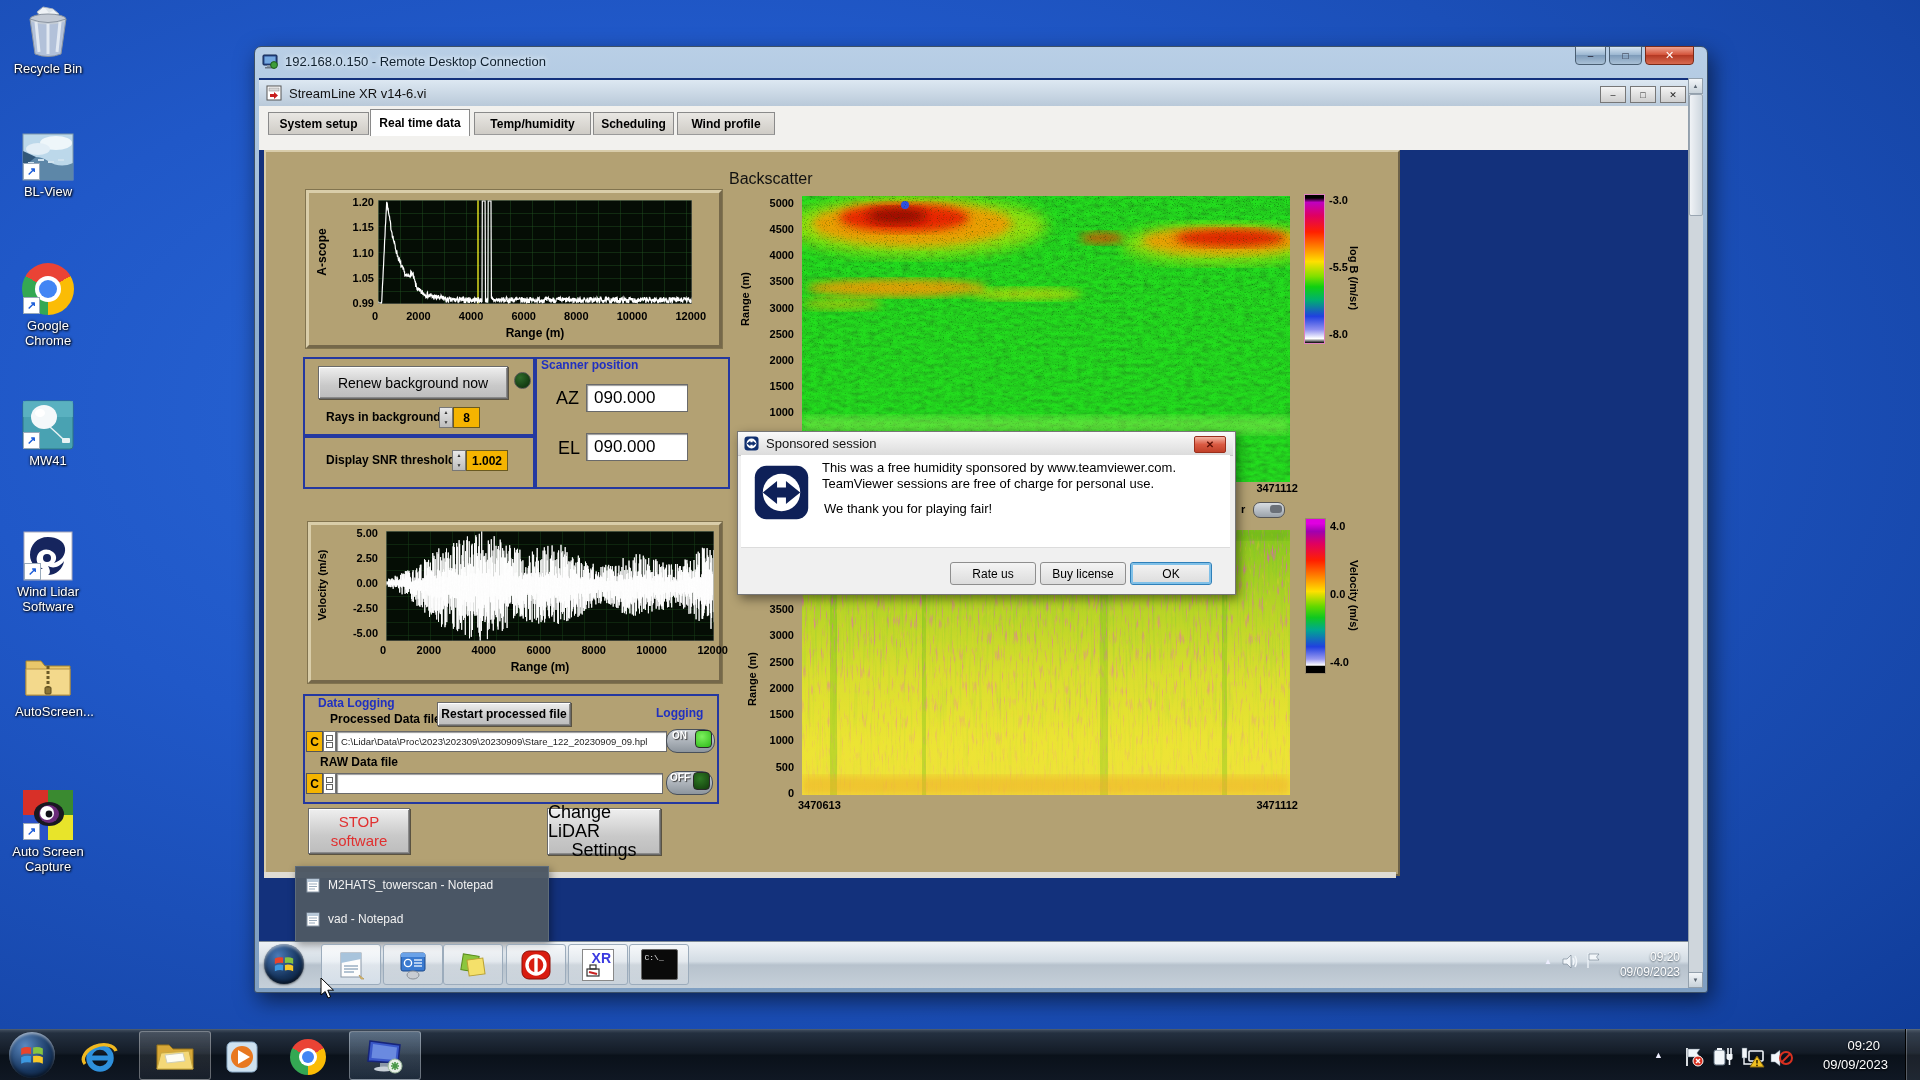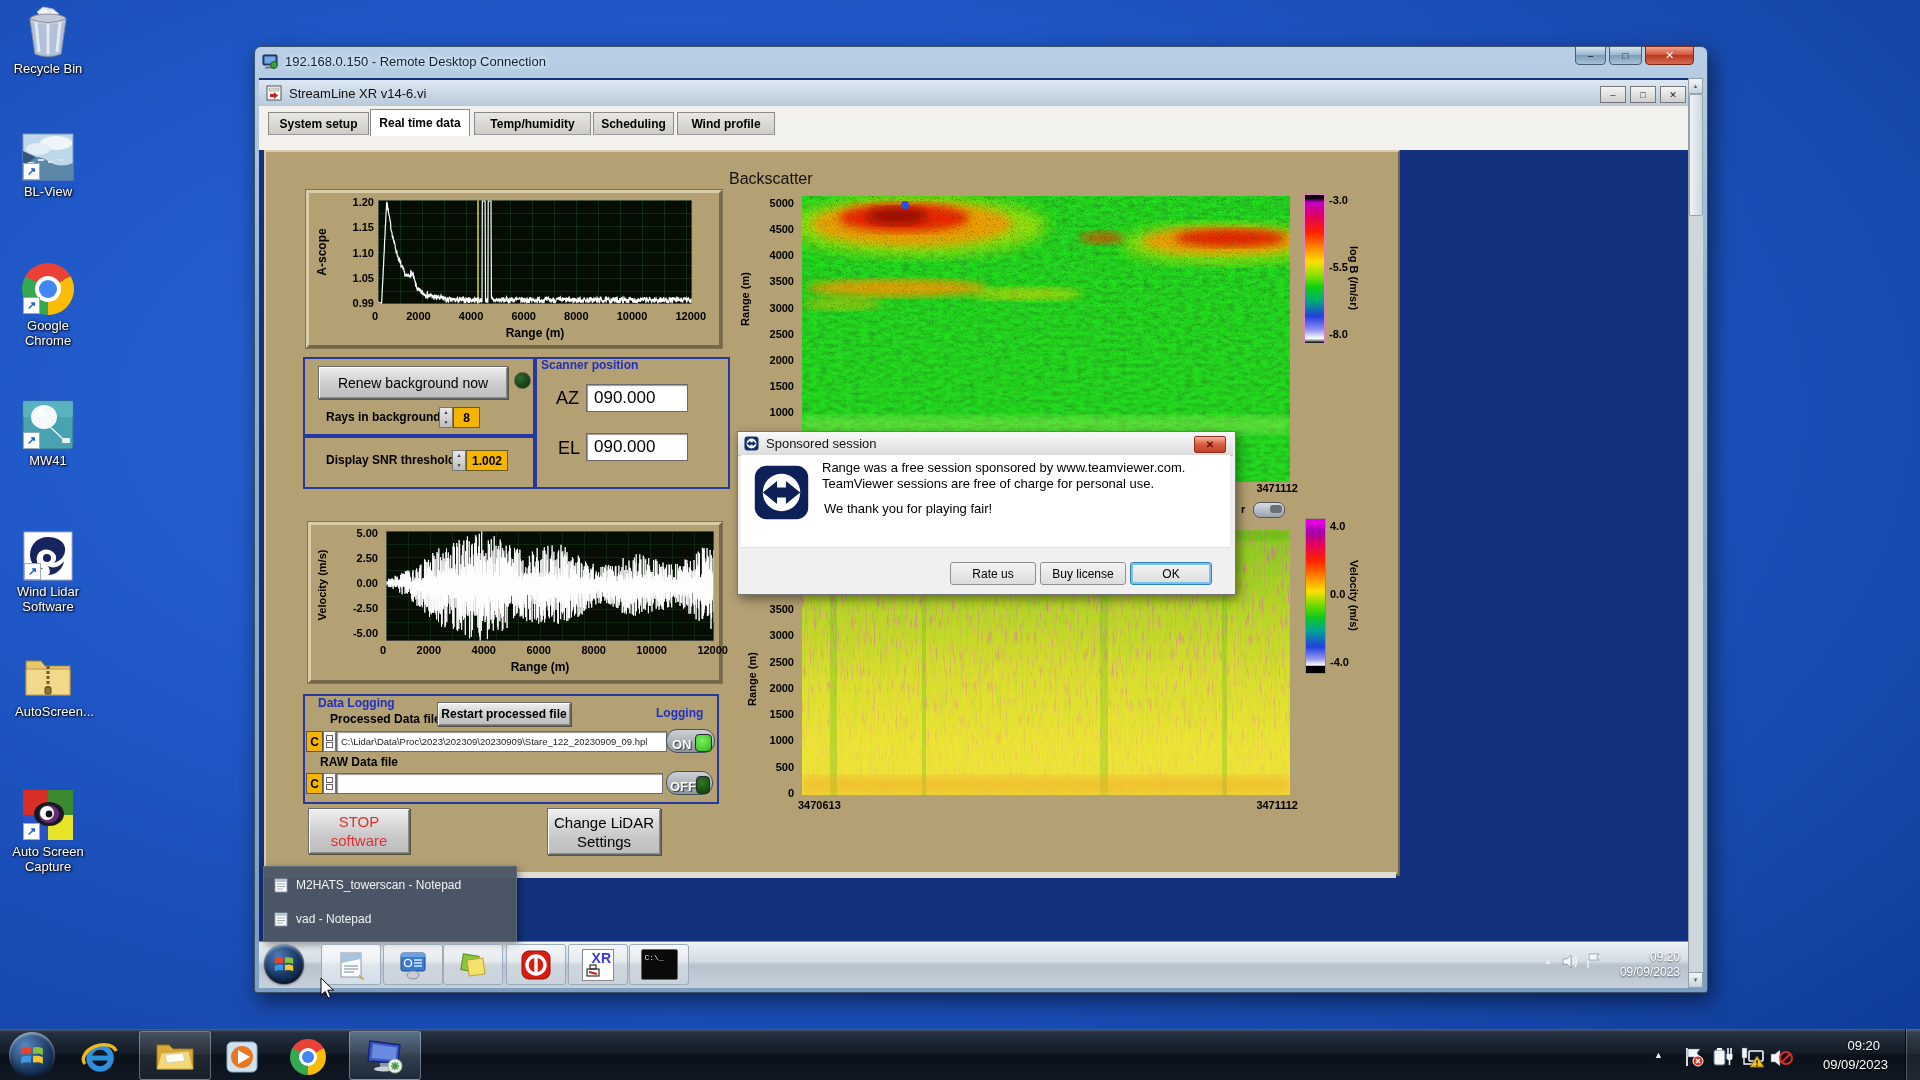--- a/index.html
+++ b/index.html
@@ -48,21 +48,21 @@
   .lvbtn{background:linear-gradient(#efefef,#c9c9c9 60%,#bdbdbd);border:1px solid #6a6a6a;
          box-shadow:inset 1px 1px 0 #fff, inset -1px -1px 0 #8a8a8a, 1px 1px 0 #5a5240;
          display:flex;align-items:center;justify-content:center;font-weight:bold;color:#000;}
   .orangeval{background:#f5b400;border:1px solid #6a5a20;font-weight:bold;font-size:12px;color:#000;
              display:flex;align-items:center;justify-content:center;}
   .spinner{width:12px;background:linear-gradient(#e8e8e8,#bdbdbd);border:1px solid #777;
            display:flex;flex-direction:column;align-items:center;justify-content:space-between;
            font-size:5px;color:#333;line-height:5px;padding:2px 0;}
   .whitefield{background:#fff;border:1px solid #6a6a6a;box-shadow:inset 1px 1px 1px #999;}
   .toggle{border-radius:11px;background:linear-gradient(#cdd2d8,#8d959d);border:1px solid #49505a;
-          display:flex;align-items:flex-end;font-weight:bold;font-size:13px;color:#fff;
+          display:flex;align-items:flex-start;font-weight:bold;font-size:10px;color:#fff;
           text-shadow:1px 1px 1px #333;}
   .lens{width:15px;height:16px;border-radius:4px;border:1px solid #2a2a2a;margin-left:auto;margin-right:2px;}
   .cbox{background:#f5b400;border:1px solid #555;display:flex;align-items:center;justify-content:center;
         font-weight:bold;font-size:12px;color:#000;}
   .ticon{background:#fff;border:1px solid #777;}
   
   .dlg{background:#f0f0f0;border:1px solid #767676;box-shadow:3px 4px 10px rgba(0,0,0,.45);}
   .dlg-title{background:linear-gradient(#fafafa,#dcdcdc);border-bottom:1px solid #c8c8c8;
              font-size:13px;color:#111;display:flex;align-items:center;}
   .dlg-close{background:linear-gradient(#f4b4a4,#da5a42 50%,#c04028);border:1px solid #9a2f1c;border-radius:2px;
@@ -74,21 +74,21 @@
   .r-taskbar{background:linear-gradient(#eef2f6,#d3dce4 42%,#b7c2cd 50%,#c6d0d9);border-top:1px solid #7e8b98;}
   .r-btn{border:1px solid #9cacbc;border-radius:3px;background:linear-gradient(rgba(255,255,255,.55),rgba(255,255,255,.12));
          display:flex;align-items:center;justify-content:center;}
   .h-taskbar{background:linear-gradient(#3d4a5a,#243040 6%,#131b26 45%,#0a111a 50%,#101824);border-top:1px solid #4c5a6a;}
   .h-btn{border:1px solid rgba(255,255,255,.32);border-radius:3px;
          background:linear-gradient(rgba(255,255,255,.16),rgba(255,255,255,.04));
          display:flex;align-items:center;justify-content:center;}
   .h-btn.focused{background:linear-gradient(rgba(180,210,240,.38),rgba(120,160,200,.15));}
   .traytxt{font-size:12px;color:#fff;text-shadow:0 1px 2px #000;text-align:right;}
   .r-traytxt{font-size:12px;color:#fff;text-shadow:0 1px 2px rgba(40,55,70,.9);text-align:right;}
-  .popup{background:rgba(76,88,100,.97);border:1px solid #5e6c7a;box-shadow:2px 3px 8px rgba(0,0,0,.4);}
+  .popup{background:rgba(76,88,100,.97);border:1px solid #5e6c7a;box-shadow:2px 3px 8px rgba(0,0,0,.4);margin-left:32px;}
   .popup-item{display:flex;align-items:center;gap:8px;color:#f2f2f2;font-size:12px;padding:6px 10px;}
   .sb{background:#cfd6dc;border-left:1px solid #93a0ac;}
   .sb-arrow{background:linear-gradient(#f2f5f8,#c8d2da);border:1px solid #93a0ac;color:#5a6570;
             font-size:6px;display:flex;align-items:center;justify-content:center;}
 </style>
 </head>
 <body>
 
 <div class="stage">
 
@@ -340,21 +340,21 @@
   <div class="a whitefield" style="left:336px;top:773px;width:325px;height:19px;"></div>
   <div class="a toggle" style="left:666px;top:771px;width:42px;height:22px;padding-left:3px;">
     <span>OFF</span>
     <span class="lens" style="background:radial-gradient(circle at 40% 35%,#2e7a24,#123c0c);"></span>
   </div>
 
   <div class="a lvbtn" style="left:308px;top:808px;width:100px;height:44px;flex-direction:column;font-weight:normal;font-size:15px;color:#e03030;line-height:19px;">
     <span>STOP</span>
     <span>software</span>
   </div>
-  <div class="a lvbtn" style="left:547px;top:808px;width:112px;height:45px;flex-direction:column;font-weight:normal;font-size:15px;line-height:19px;">
+  <div class="a lvbtn" style="left:547px;top:808px;width:112px;height:45px;flex-direction:column;font-weight:normal;font-size:18px;line-height:19px;">
     <span>Change LiDAR</span>
     <span>Settings</span>
   </div>
 
   <div class="a lv rot" style="left:690px;top:293px;width:110px;font-size:11px;">Range (m)</div>
   <div class="a ycol" style="left:752px;top:197px;width:42px;height:221px;">
       <span>5000</span>
       <span>4500</span>
       <span>4000</span>
       <span>3500</span>
@@ -496,21 +496,21 @@
     </svg>
     <span style="margin-left:7px;">Sponsored session</span>
   </div>
   <div class="a dlg-close" style="left:1194px;top:436px;width:30px;height:15px;">✕</div>
   <div class="a" style="left:741px;top:455px;width:489px;height:92px;background:#fff;border-bottom:1px solid #dcdcdc;"></div>
   <svg class="a" style="left:753px;top:464px;" width="57" height="57" viewBox="0 0 64 64">
     <rect x="2" y="2" width="60" height="60" rx="13" fill="#0e2058"></rect>
     <circle cx="32" cy="32" r="21" fill="#fff"></circle>
     <path d="M11 32 L27 19 L27 26.5 L37 26.5 L37 19 L53 32 L37 45 L37 37.5 L27 37.5 L27 45 Z" fill="#0e2058"></path>
   </svg>
-  <div class="a" style="left:822px;top:460px;font-size:13px;color:#000;">Range was a free session sponsored by www.teamviewer.com.</div>
+  <div class="a" style="left:822px;top:460px;font-size:13px;color:#000;">This was a free humidity sponsored by www.teamviewer.com.</div>
   <div class="a" style="left:822px;top:476px;font-size:13px;color:#000;">TeamViewer sessions are free of charge for personal use.</div>
   <div class="a" style="left:824px;top:501px;font-size:13px;color:#000;">We thank you for playing fair!</div>
   <div class="a dlg-btn" style="left:950px;top:562px;width:84px;height:21px;">Rate us</div>
   <div class="a dlg-btn" style="left:1040px;top:562px;width:84px;height:21px;">Buy license</div>
   <div class="a dlg-btn focus" style="left:1130px;top:562px;width:80px;height:21px;">OK</div>
 
   <div class="a r-taskbar" style="left:259px;top:941px;width:1429px;height:46px;"></div>
 
   <div class="a popup" style="left:263px;top:866px;width:252px;height:74px;">
     <div class="popup-item" style="margin-top:4px;">

